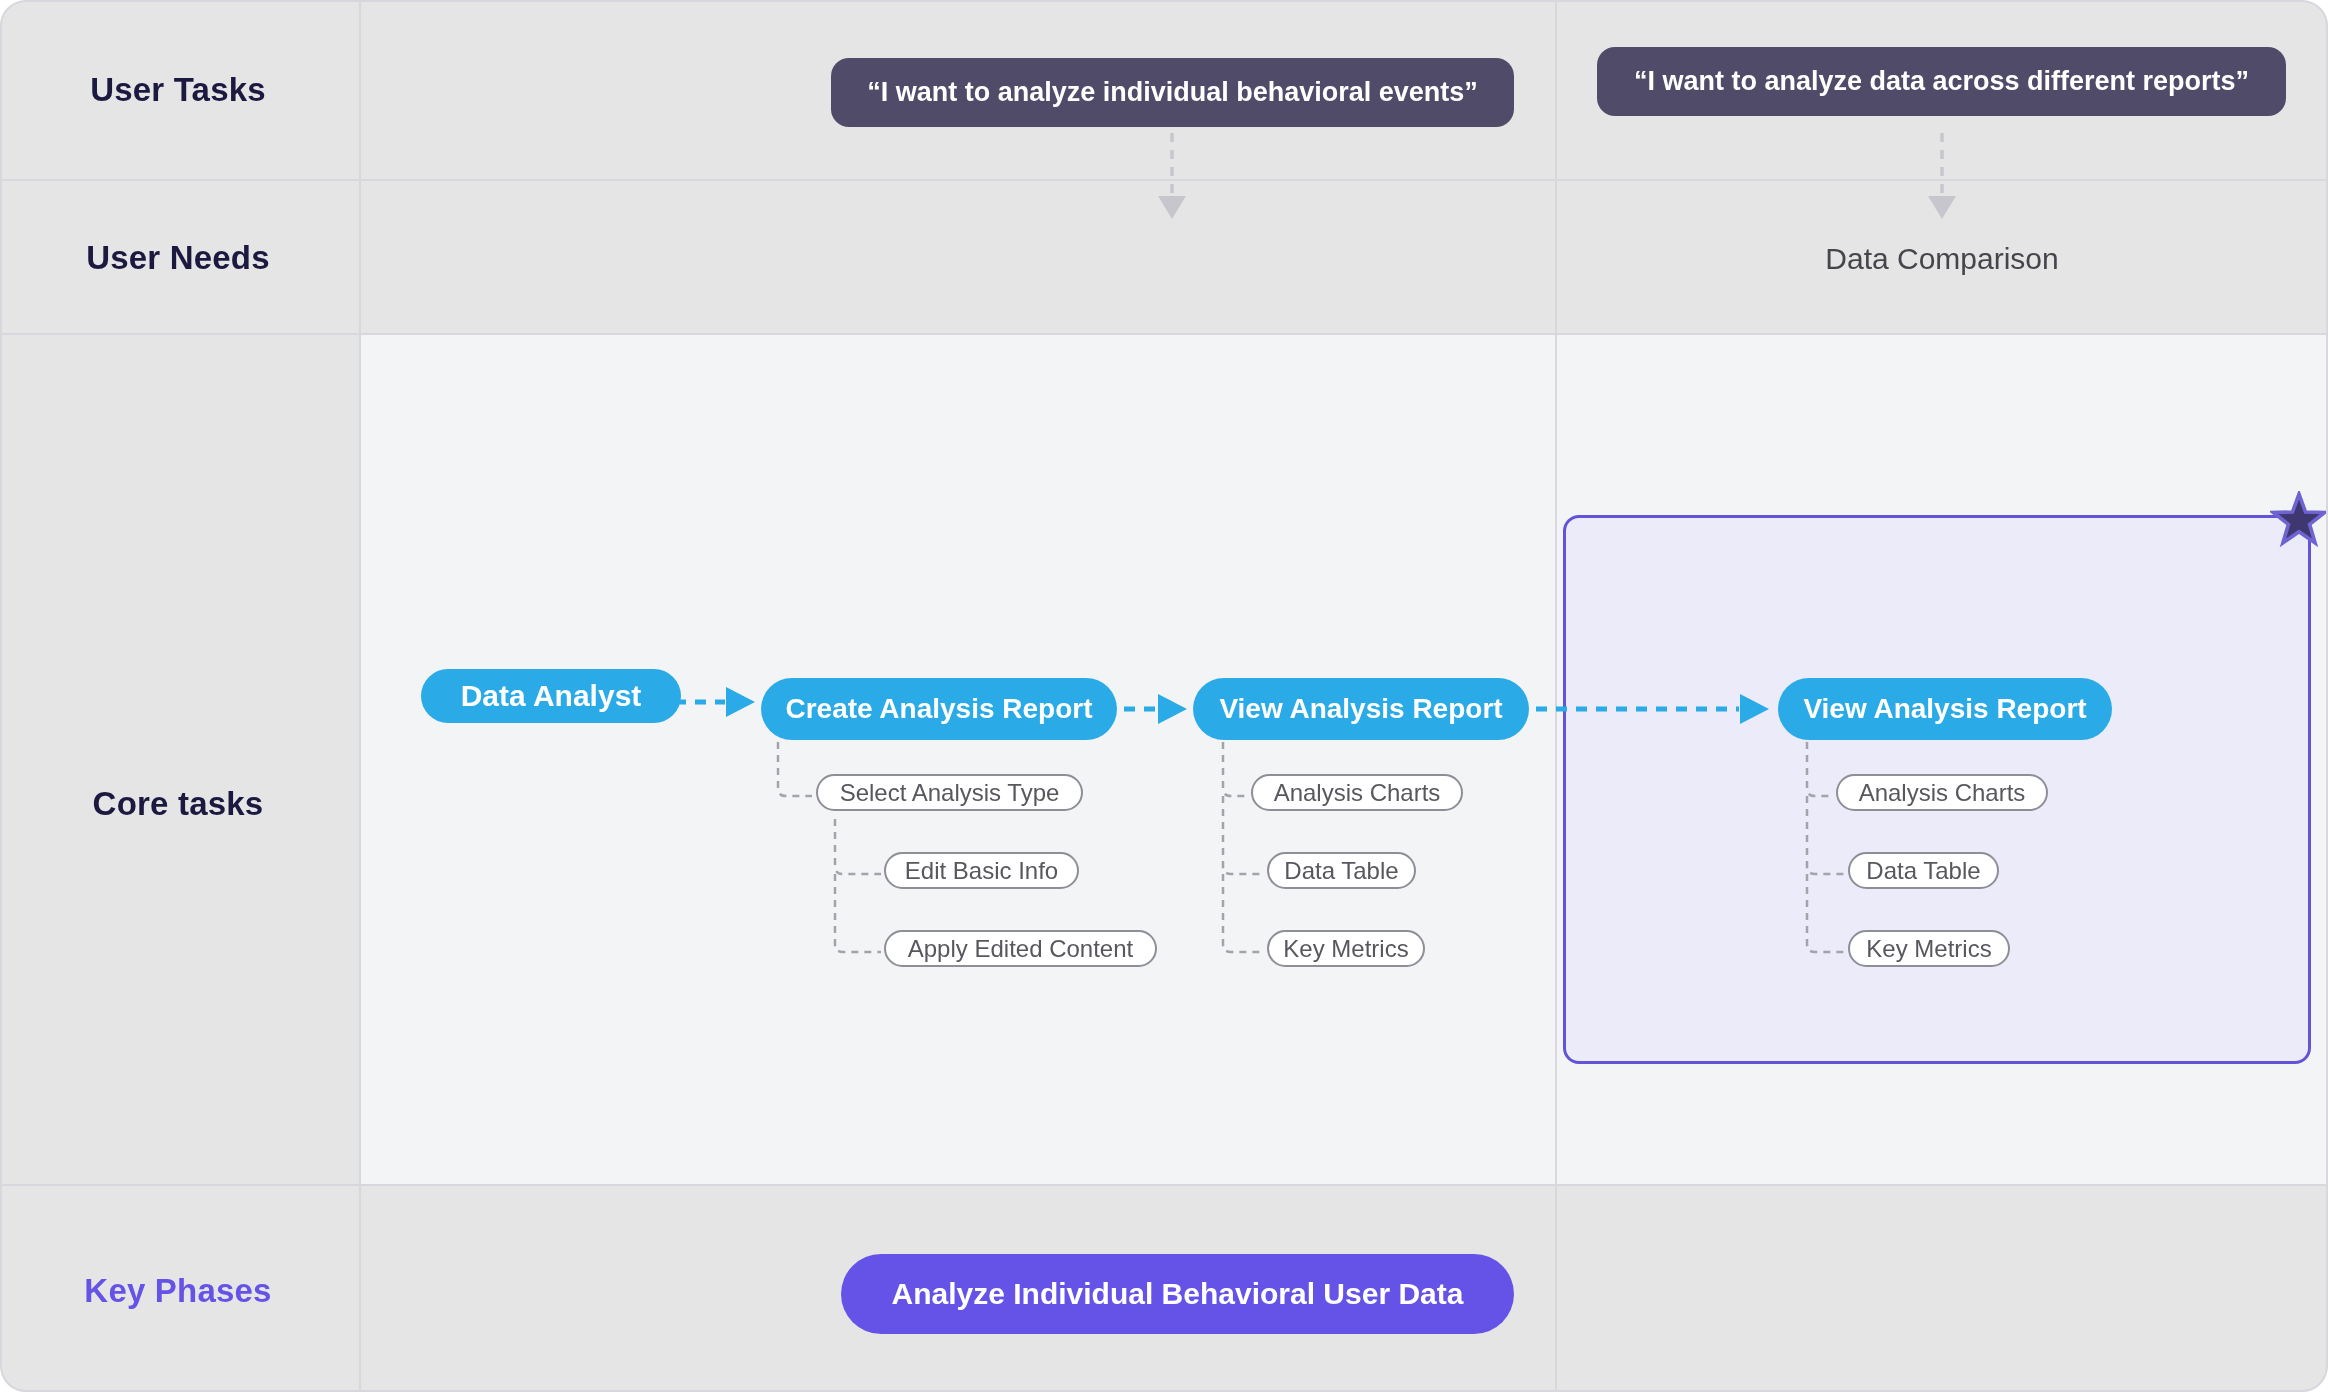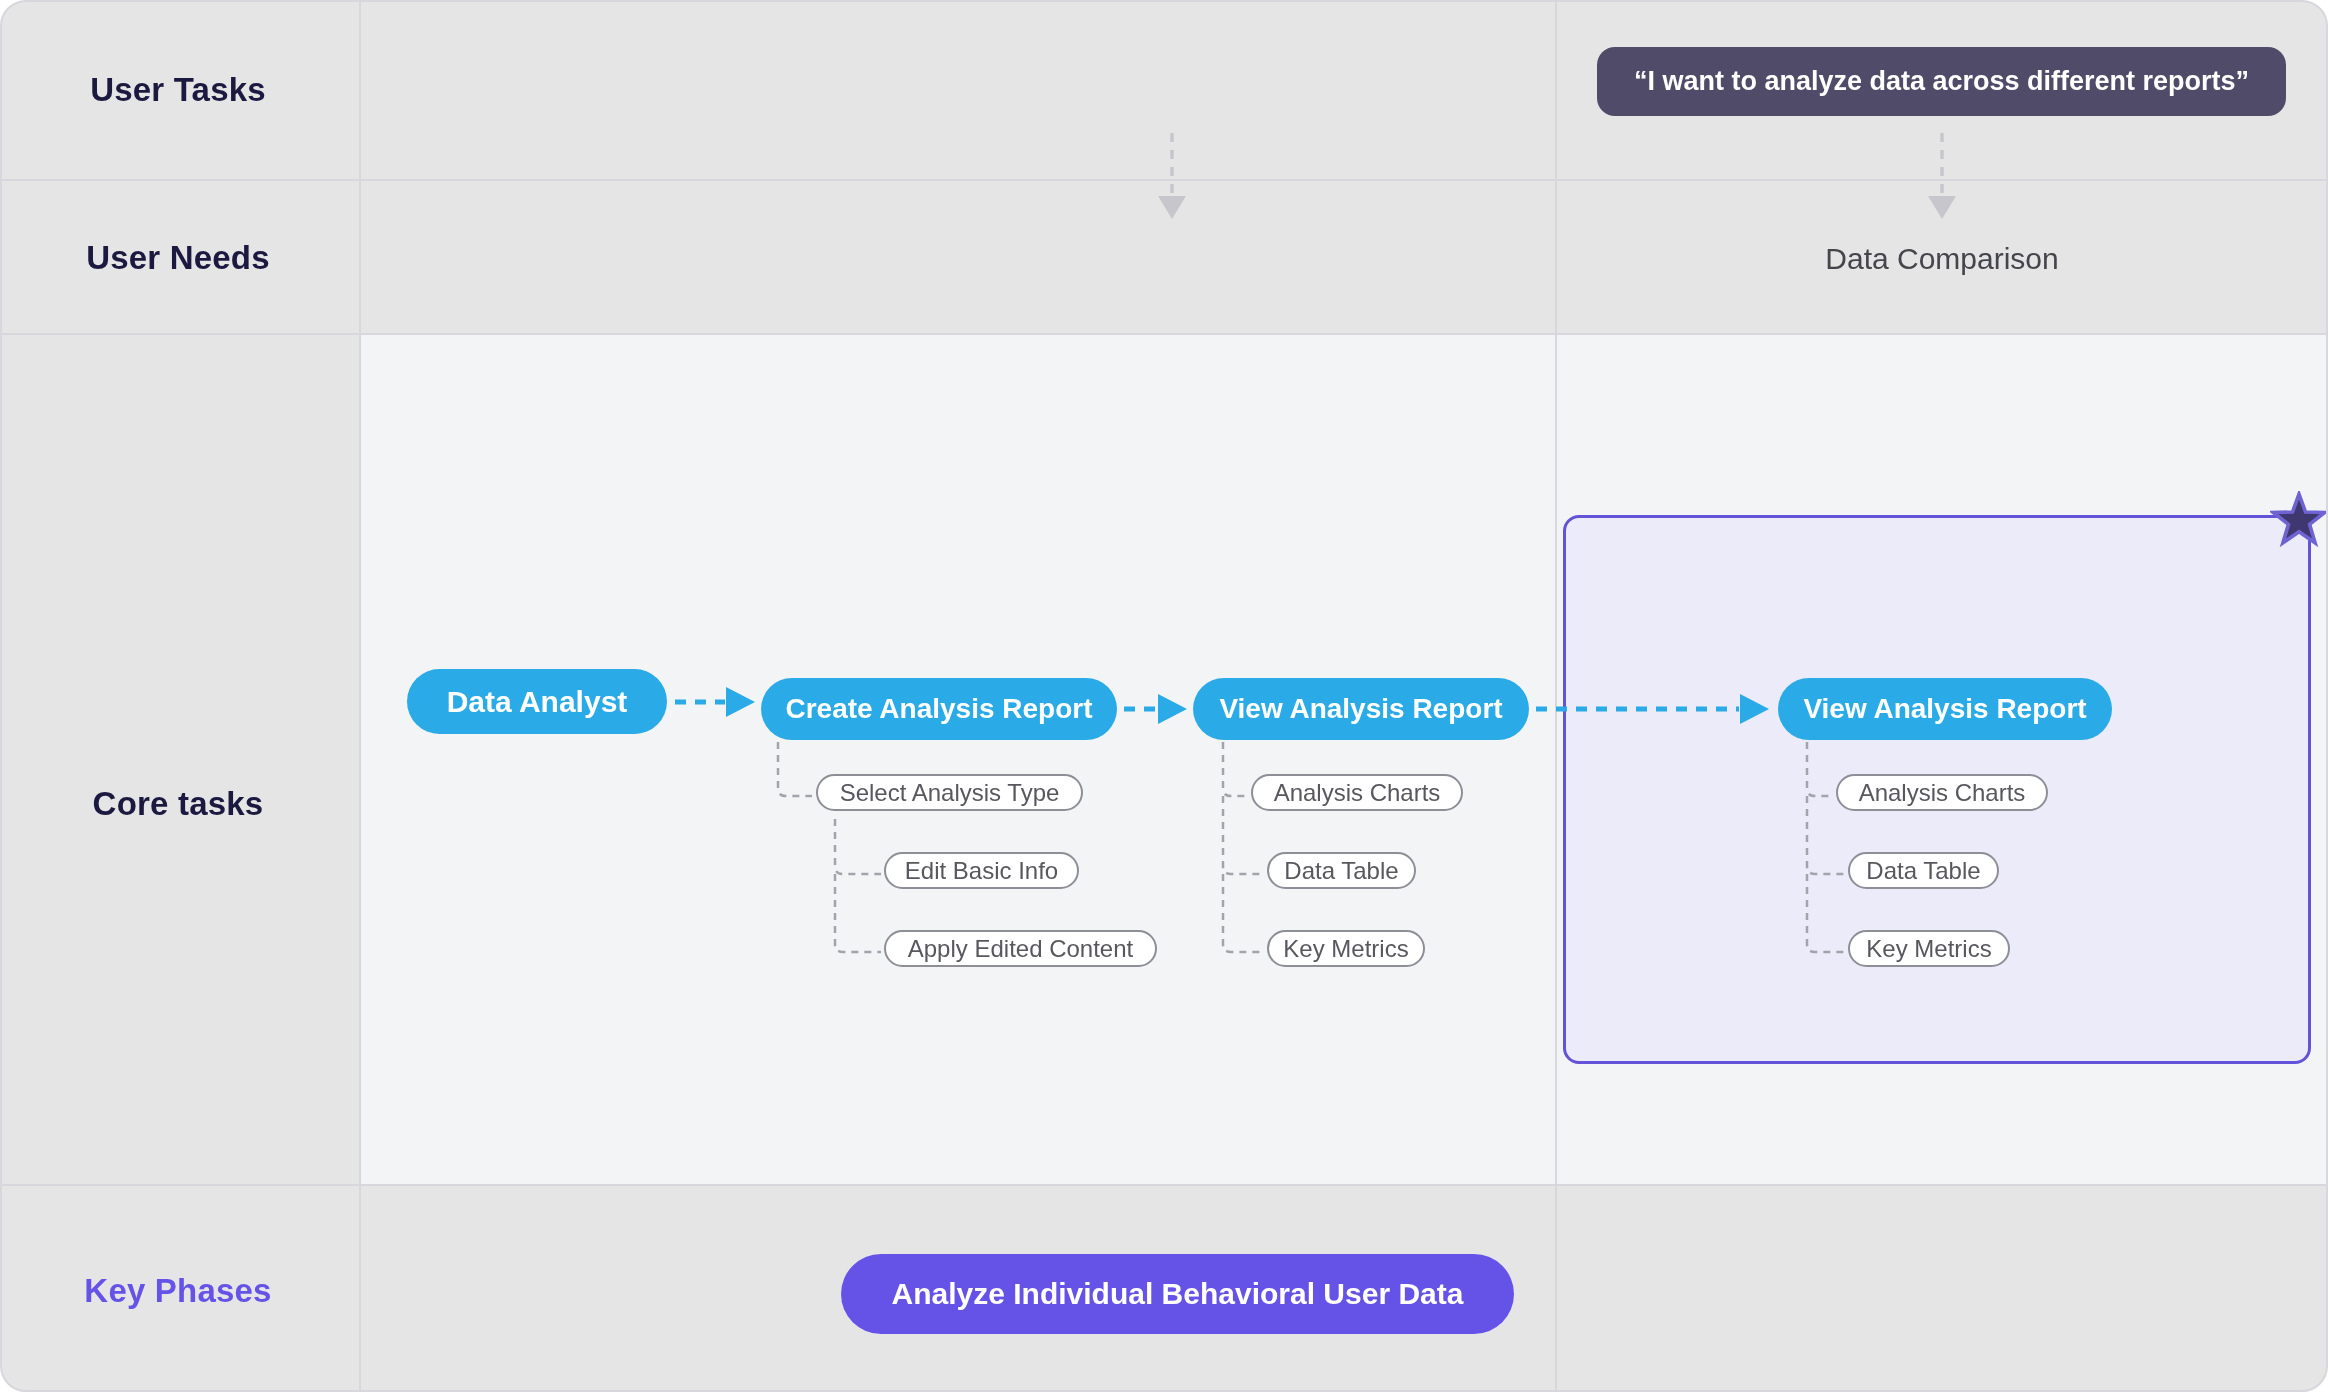--- a/index.html
+++ b/index.html
@@ -93,25 +93,26 @@
       <path d="M1805 794 L1805 864 Q1805 872 1813 872 L1843 872"></path>
       <path d="M1805 872 L1805 942 Q1805 950 1813 950 L1843 950"></path>
     </g>
   </svg>
 
   <div class="row-label" style="top:69px">User Tasks</div>
   <div class="row-label" style="top:237px">User Needs</div>
   <div class="row-label" style="top:783px">Core tasks</div>
   <div class="row-label purple" style="top:1270px">Key Phases</div>
 
+  <div class="quote-pill" style="left:829px;top:56px;width:683px">“I want to analyze individual behavioral events”</div>
   <div class="quote-pill" style="left:1595px;top:45px;width:689px">“I want to analyze data across different reports”</div>
 
   <div class="need-text" style="left:1720px;top:240px">Data Comparison</div>
 
-  <div class="blue-pill" style="left:405px;top:667px;width:260px;height:65px;font-size:30px">Data Analyst</div>
+  <div class="blue-pill" style="left:419px;top:667px;width:260px;height:54px;font-size:30px">Data Analyst</div>
   <div class="blue-pill" style="left:759px;top:676px;width:356px;height:62px;font-size:28px">Create Analysis Report</div>
   <div class="blue-pill" style="left:1191px;top:676px;width:336px;height:62px;font-size:28px">View Analysis Report</div>
   <div class="blue-pill" style="left:1776px;top:676px;width:334px;height:62px;font-size:28px">View Analysis Report</div>
 
   <div class="sub-pill" style="left:814px;top:772px;width:267px">Select Analysis Type</div>
   <div class="sub-pill" style="left:882px;top:850px;width:195px">Edit Basic Info</div>
   <div class="sub-pill" style="left:882px;top:928px;width:273px">Apply Edited Content</div>
 
   <div class="sub-pill" style="left:1249px;top:772px;width:212px">Analysis Charts</div>
   <div class="sub-pill" style="left:1265px;top:850px;width:149px">Data Table</div>

